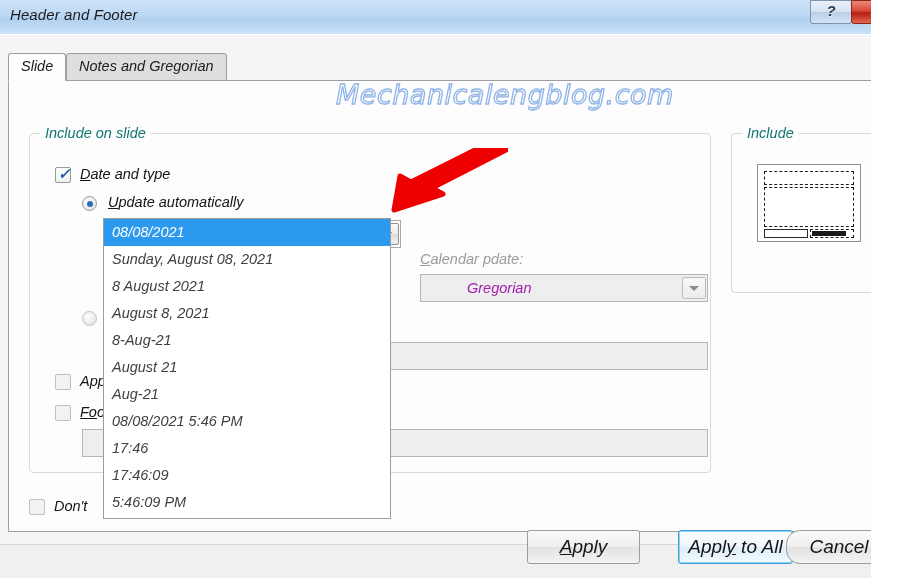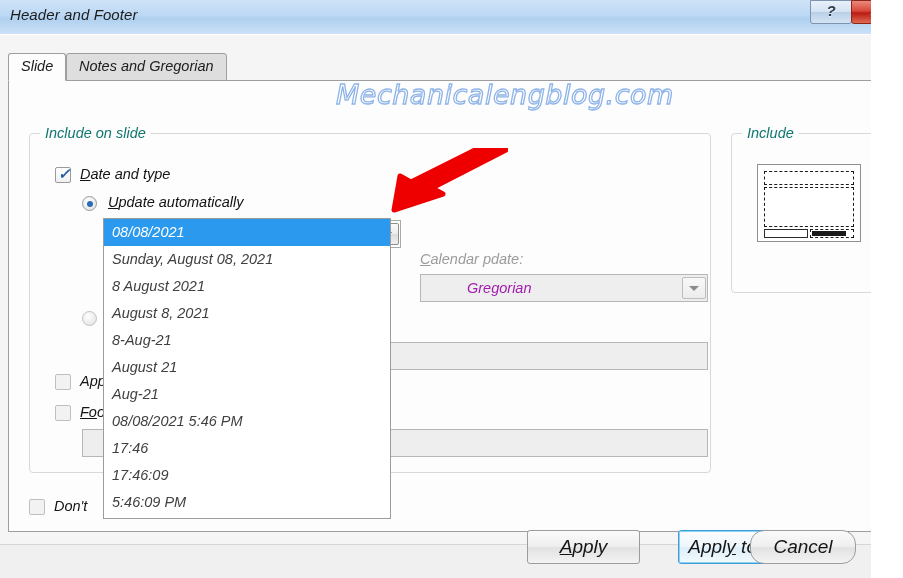--- a/index.html
+++ b/index.html
@@ -307,21 +307,21 @@
     line-height: 32px;
     white-space: nowrap;
   }
   .btn-default {
     border: 1px solid #3c9fd9;
     box-shadow: 0 0 0 1px #8fd0f0 inset;
     background: linear-gradient(to bottom,#fbfdff 0%,#eef7fd 48%,#ddeefa 52%,#f3fafe 100%);
   }
   #btn-apply      { left: 527px; top: 530px; width: 113px; }
   #btn-apply-all  { left: 655px; top: 530px; width: 115px; margin-left: 23px; }
-  #btn-cancel     { left: 750px; top: 530px; width: 106px; border-radius: 14px; }
+  #btn-cancel     { left: 786px; top: 530px; width: 106px; border-radius: 14px; }
 
   
   #watermark {
     position: absolute;
     left: 336px; top: 79px;
     font-size: 27px;
     font-family: "DejaVu Sans", sans-serif;
     color: #ffffff;
     -webkit-text-stroke: 1.3px #8fb4e8;
     letter-spacing: .5px;

